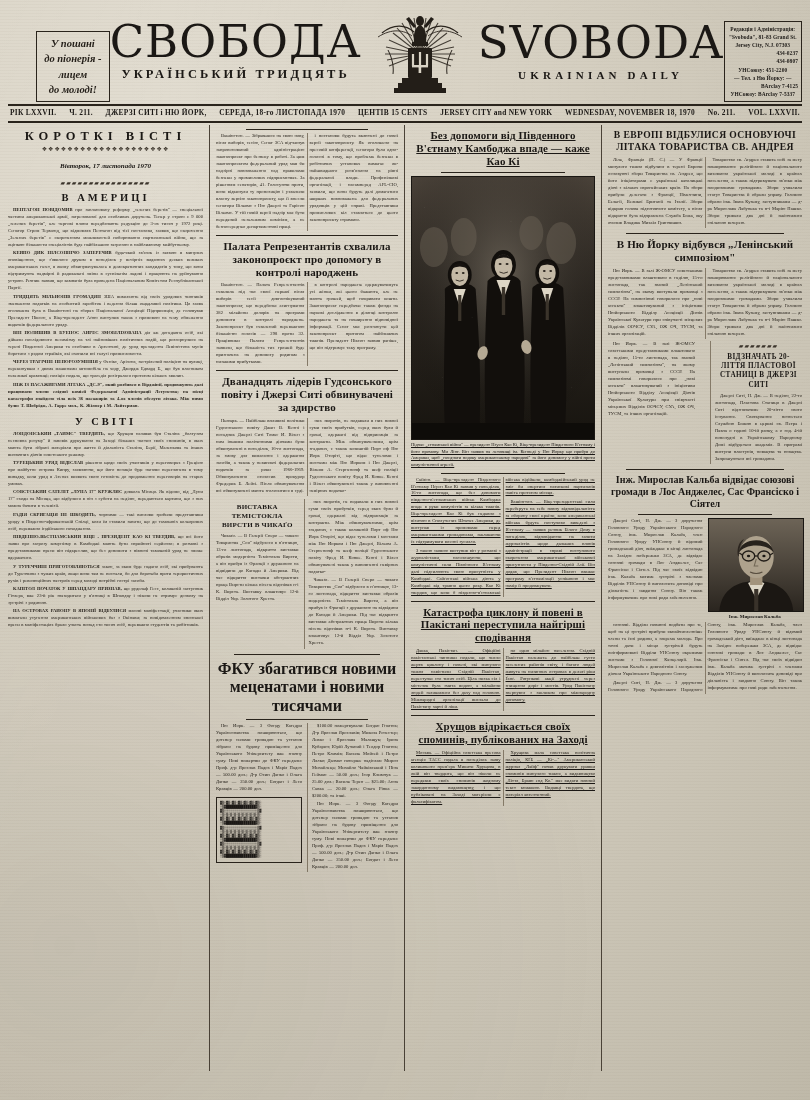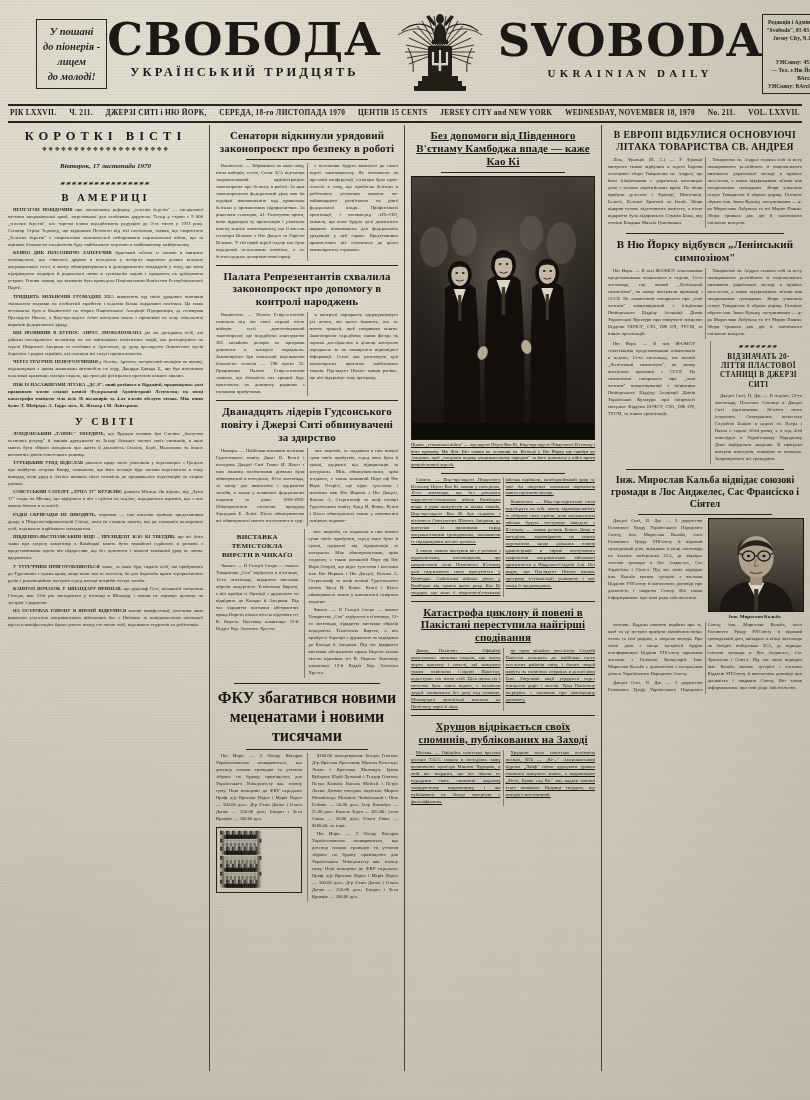--- a/index.html
+++ b/index.html
@@ -27,32 +27,32 @@
     mix-blend-mode:multiply;opacity:.75;
   }
   .noise{position:absolute;inset:0;pointer-events:none;opacity:.30;
     background-image:
       radial-gradient(circle at 3px 5px,rgba(60,50,35,.5) .6px,transparent .7px),
       radial-gradient(circle at 11px 13px,rgba(60,50,35,.35) .5px,transparent .6px),
       radial-gradient(circle at 19px 3px,rgba(255,255,255,.5) .5px,transparent .6px);
     background-size:17px 17px,23px 23px,29px 29px;}
 
   
-  .mast{position:relative;height:96px;display:flex;align-items:center;justify-content:space-between;padding-top:6px;padding-left:28px;}
+  .mast{position:relative;height:96px;display:flex;align-items:flex-end;justify-content:space-between;padding-top:6px;padding-left:28px;}
   .mast-box{
     border:1.6px solid #2a241c;padding:4px 6px;text-align:center;
     font-style:italic;font-weight:bold;line-height:1.45;
   }
   .slogan{width:88px;font-size:10.5px;color:#241f19;}
   .slogan div{white-space:nowrap;}
   .contact{width:104px;font-size:5.4px;font-style:normal;line-height:1.5;text-align:center;padding:3px 3px;}
   .contact .r{white-space:nowrap;letter-spacing:.1px;}
   .contact .rt{text-align:right;}
   .title-wrap{flex:1;display:flex;align-items:center;justify-content:center;gap:6px;position:relative;top:-4px;}
-  .ttl{font-family:"DejaVu Serif",serif;font-weight:bold;letter-spacing:1px;line-height:.9;}
+  .ttl{font-family:"DejaVu Serif",serif;font-weight:normal;letter-spacing:1px;line-height:.9;}
   .ttl-ua{font-size:45px;}
   .ttl-en{font-size:45px;}
   .sub{font-size:12.5px;letter-spacing:3.1px;font-weight:bold;text-align:center;margin-top:4px;}
   .sub-en{font-size:11px;letter-spacing:4.2px;font-weight:bold;text-align:center;margin-top:6px;}
   .emblem{width:104px;height:92px;position:relative;flex:0 0 auto;}
 
   
   .rule-thick{border-top:2.4px solid #2a241c;margin:2px 0 0;}
   .folio{display:flex;justify-content:space-between;align-items:center;
     font-size:7.4px;font-weight:bold;letter-spacing:.3px;padding:2px 2px 2px;}
@@ -239,21 +239,20 @@
         <p><span class="kw">СОВЄТСЬКИЙ САТЕЛІТ „ЛУНА 17" КРУЖЛЯЄ</span> <span>довкола Місяця. Як відомо, від „Луни 17" сходи на Місяць, що відбулися в ніч з суботи на неділю, передаються картини, що з них можна бачити в телевізії.</span></p>
         <p><span class="kw">РАДІЯ СКРИГАЦІЯ НЕ ШКОДИТЬ,</span> <span>чорними — такі вислови зробили представники уряду в Південно-африканській Спілці, коли їм ставили запити, що до тамошніх кольорових осіб, переважно індійського походження.</span></p>
         <p><span class="kw">ПІВДЕННО-ВЬЄТНАМСЬКИЙ ВІЦЕ - ПРЕЗИДЕНТ КАО КІ ТВЕРДИВ,</span> <span>що всі його заяви про загрозу комунізму в Камбоджі мають бути сприйняті серйозно; в розмові з представниками преси він підкреслив, що без допомоги з півночі тамошній уряд не зможе вдержатися.</span></p>
         <p><span class="kw">У ТУРЕЧЧИНІ ПРИГОТОВЛЯЮТЬСЯ</span> <span>закон, за яким буде надано осіб, які прибувають до Туреччини з чужих країв, якщо вони там не постали, бо для боротьби проти терористичних рухів і революційних настроїв серед молоді потрібні гострі засоби.</span></p>
         <p><span class="kw">КАПІТОЛ ПОЧАТОК У ШПАНДАРУ ПРИЗНАВ,</span> <span>що рудольф Гесс, колишній заступник Гітлера, вже 23-й рік знаходиться у в'язниці в Шпандау і ніколи не отримує дозволу на зустрічі з родиною.</span></p>
         <p><span class="kw">НА ОСТРОВАХ РАЙОНУ В ЯПОНІЇ ВІДБУЛИСЯ</span> <span>масові маніфестації, учасники яких вимагали усунення американських військових баз з Окінави; за повідомленням японської преси в маніфестаціях брало участь понад сто тисяч осіб, переважно студентів та робітників.</span></p>
       </div>
     </div>
 
     <div class="col c2">
-      <div class="hd1">Сенатори відкинули урядовий законопроєкт про безпеку в роботі</div>
       <div class="hr-sm"></div>
       <div class="txt two">
         <p>Вашінгтон. — Зібравшися на свою нову, після виборів, сесію, Сенат ЗСА від-кинув запропонований адміністрацією законопроєкт про безпеку в роботі. За цим законопроєктом федеральний уряд мав би надзірні повноваження над правилами безпеки у промислових підприємствах. За рішенням сенаторів, 41. Голосуючи проти, вони відкинули ту пропозицію і ухвалили власну версію законопроєкту, що її внесли сенатори Вільямс з Ню Джерзі та Гарісон Вільямс. У тій новій версії надзір має бути переданий незалежним комісіям, а не безпосередньо департаментові праці.</p>
         <p>і постанови будуть включені до нової версії законопроєкту. Як оголошено на пресовій конференції, сенатори були одно-голосні в тому, що проблема безпеки в робітничих установах вимагає як-найшвидшого розв'язання на рівні федеральної влади. Профспілкові організації, і насамперед AFL-CIO, заявили, що вони будуть далі домагатися ширших повноважень для федеральних урядовців у цій справі. Представники промислових кіл ставляться до цього законопроєкту стримано.</p>
       </div>
 
       <div class="hr-full"></div>
       <div class="hd1">Палата Репрезентантів схвалила законопроєкт про допомогу в контролі народжень</div>
       <div class="txt two">
         <p>Вашінгтон. — Палата Репрезентантів схвалила під час своєї першої після виборів сесії довгоочікуваний законопроєкт, що передбачає асигнування 382 мільйони долярів на програми допомоги в контролі народжень. Законопроєкт був схвалений переважною більшістю голосів — 298 проти 32. Працівники Палати Репрезентантів заявили, що більшість тих грошей буде призначена на допомогу родинам з низькими прибутками.</p>

